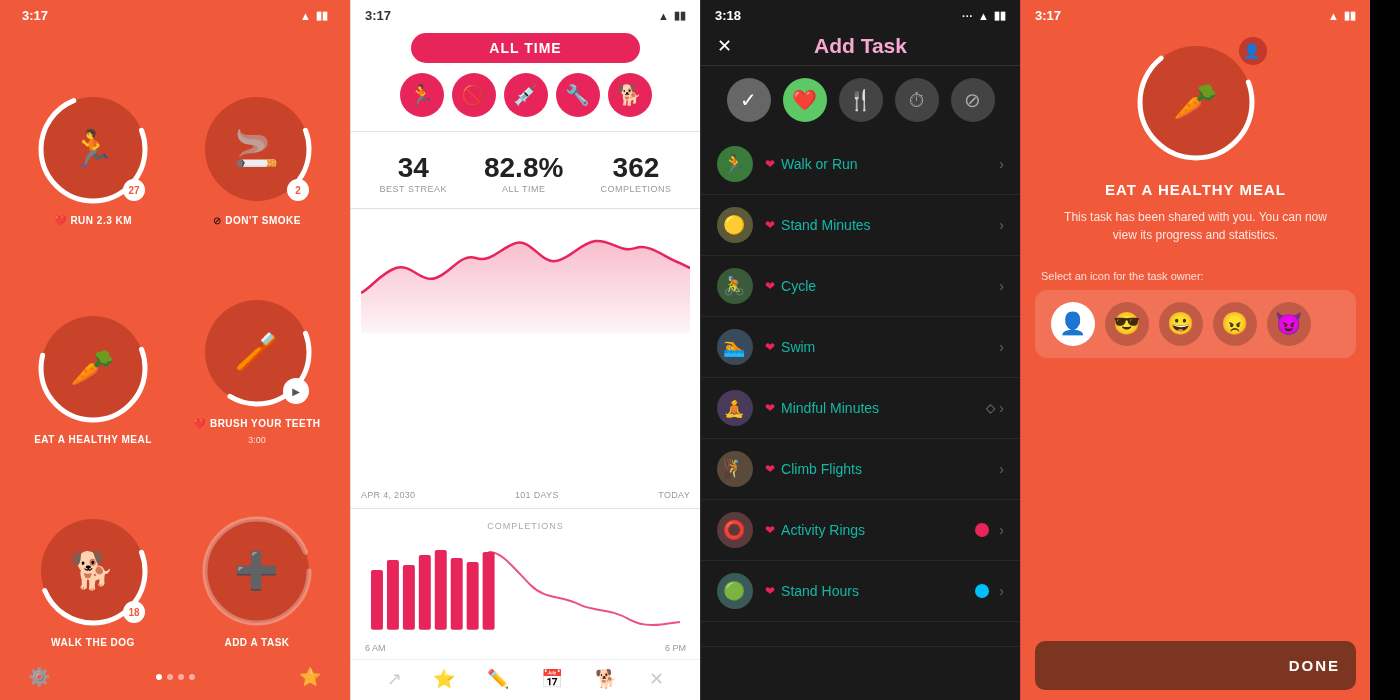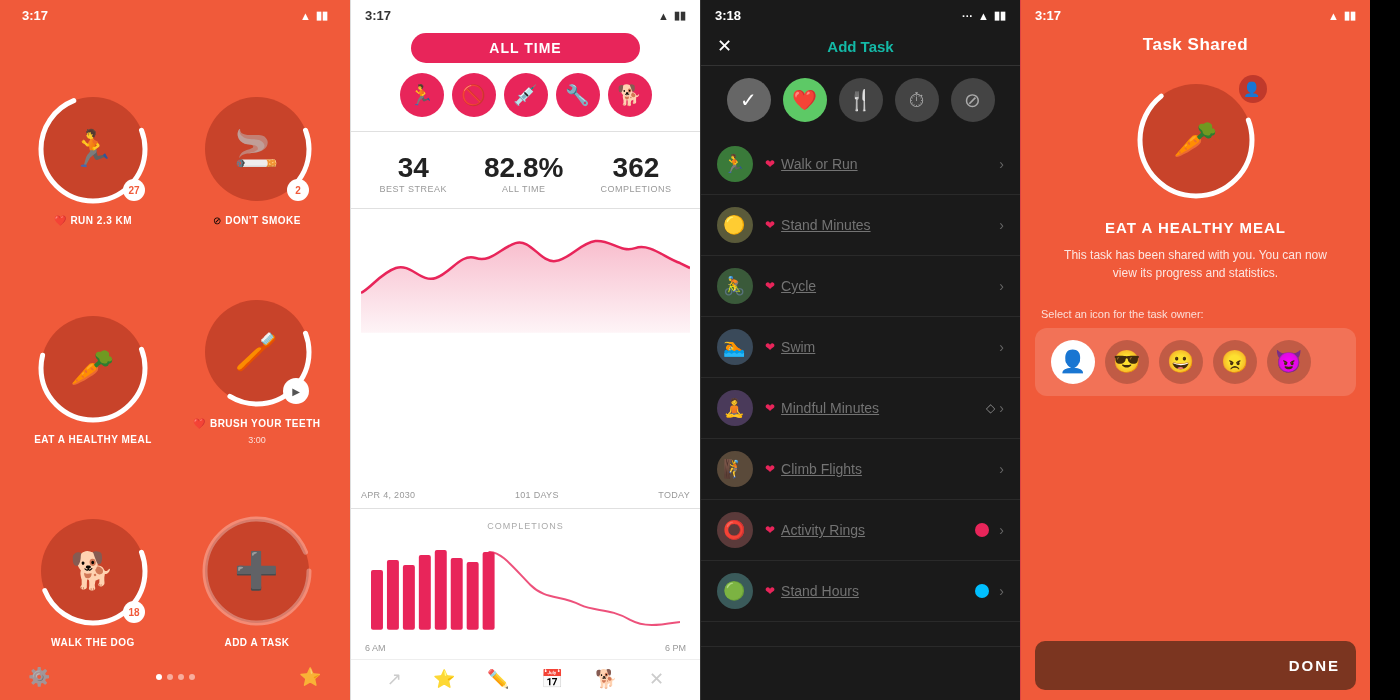--- a/index.html
+++ b/index.html
@@ -255,23 +255,23 @@
       display: flex;
       align-items: center;
       padding: 8px 16px;
       position: relative;
       border-bottom: 1px solid #333;
     }
     .s3-header-title {
       position: absolute;
       left: 50%;
       transform: translateX(-50%);
-      font-size: 15px;
+      font-size: 21px;
       font-weight: 600;
-      color: #14b8a6;
+      color: #f9a8d4;
     }
     .s3-close { font-size: 18px; color: white; }
     .s3-tab-row {
       display: flex;
       justify-content: center;
       gap: 12px;
       padding: 12px 20px;
       background: #1a1a1a;
     }
     .s3-tab {
@@ -312,21 +312,21 @@
       border-radius: 50%;
       background: #3a3a3a;
       display: flex;
       align-items: center;
       justify-content: center;
       font-size: 16px;
       margin-right: 12px;
       flex-shrink: 0;
     }
     .s3-item-text { flex: 1; display: flex; align-items: center; gap: 6px; }
-    .s3-item-name { color: #737373; font-size: 14px; text-decoration: underline; }
+    .s3-item-name { color: #14b8a6; font-size: 14px; }
     .s3-heart { color: #E8255A; font-size: 12px; }
     .s3-chevron { color: #666; font-size: 14px; margin-left: auto; }
     .s3-color-dot {
       width: 14px;
       height: 14px;
       border-radius: 50%;
       margin-left: auto;
       margin-right: 6px;
     }
     .s3-item-right { display: flex; align-items: center; gap: 4px; }
@@ -759,21 +759,20 @@
 
 <div class="screen4">
   <div class="s4-status">
     <span>3:17</span>
     <div class="status-icons" style="color:white">
       <span>▲</span>
       <span>▮▮</span>
     </div>
   </div>
 
-  <div class="s4-header">Task Shared</div>
 
   <div class="s4-circle-area">
     <div class="s4-circle-wrap">
       <svg width="130" height="130" viewBox="0 0 130 130">
         <circle cx="65" cy="65" r="56" fill="#c8432a"></circle>
         <circle cx="65" cy="65" r="56" fill="none" stroke="white" stroke-width="5" stroke-dasharray="246 105" stroke-dashoffset="20" stroke-linecap="round"></circle>
       </svg>
       <div class="circle-icon">🥕</div>
       <div class="s4-person-badge">👤</div>
     </div>

